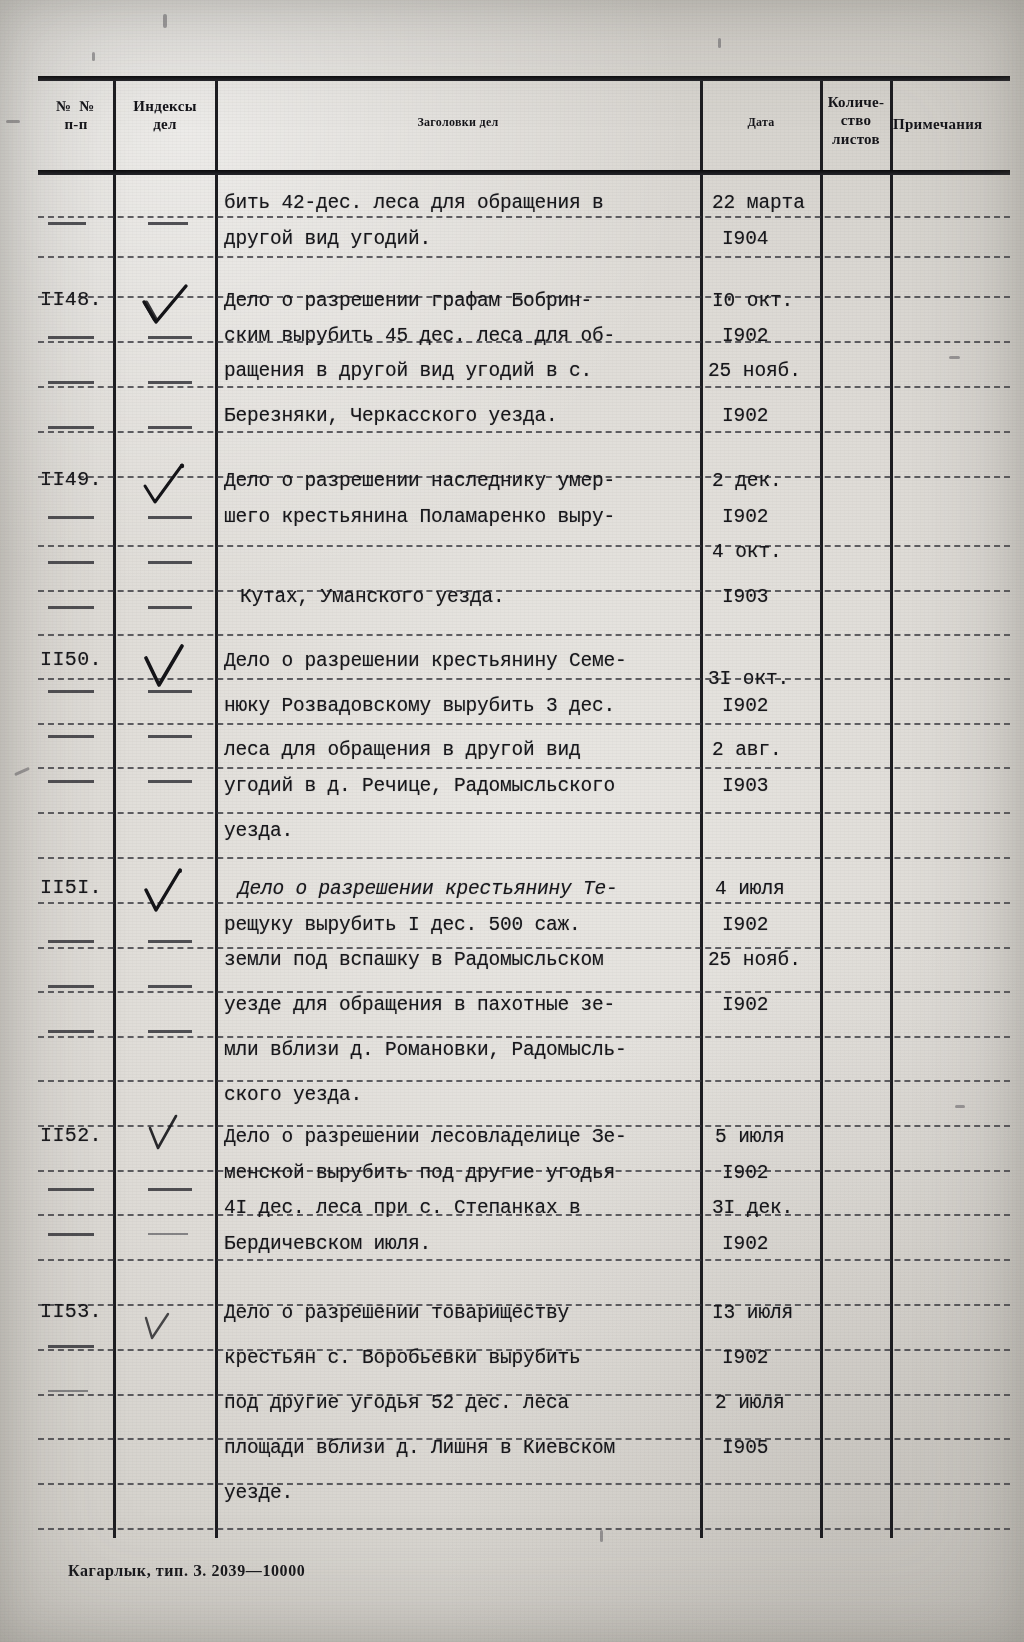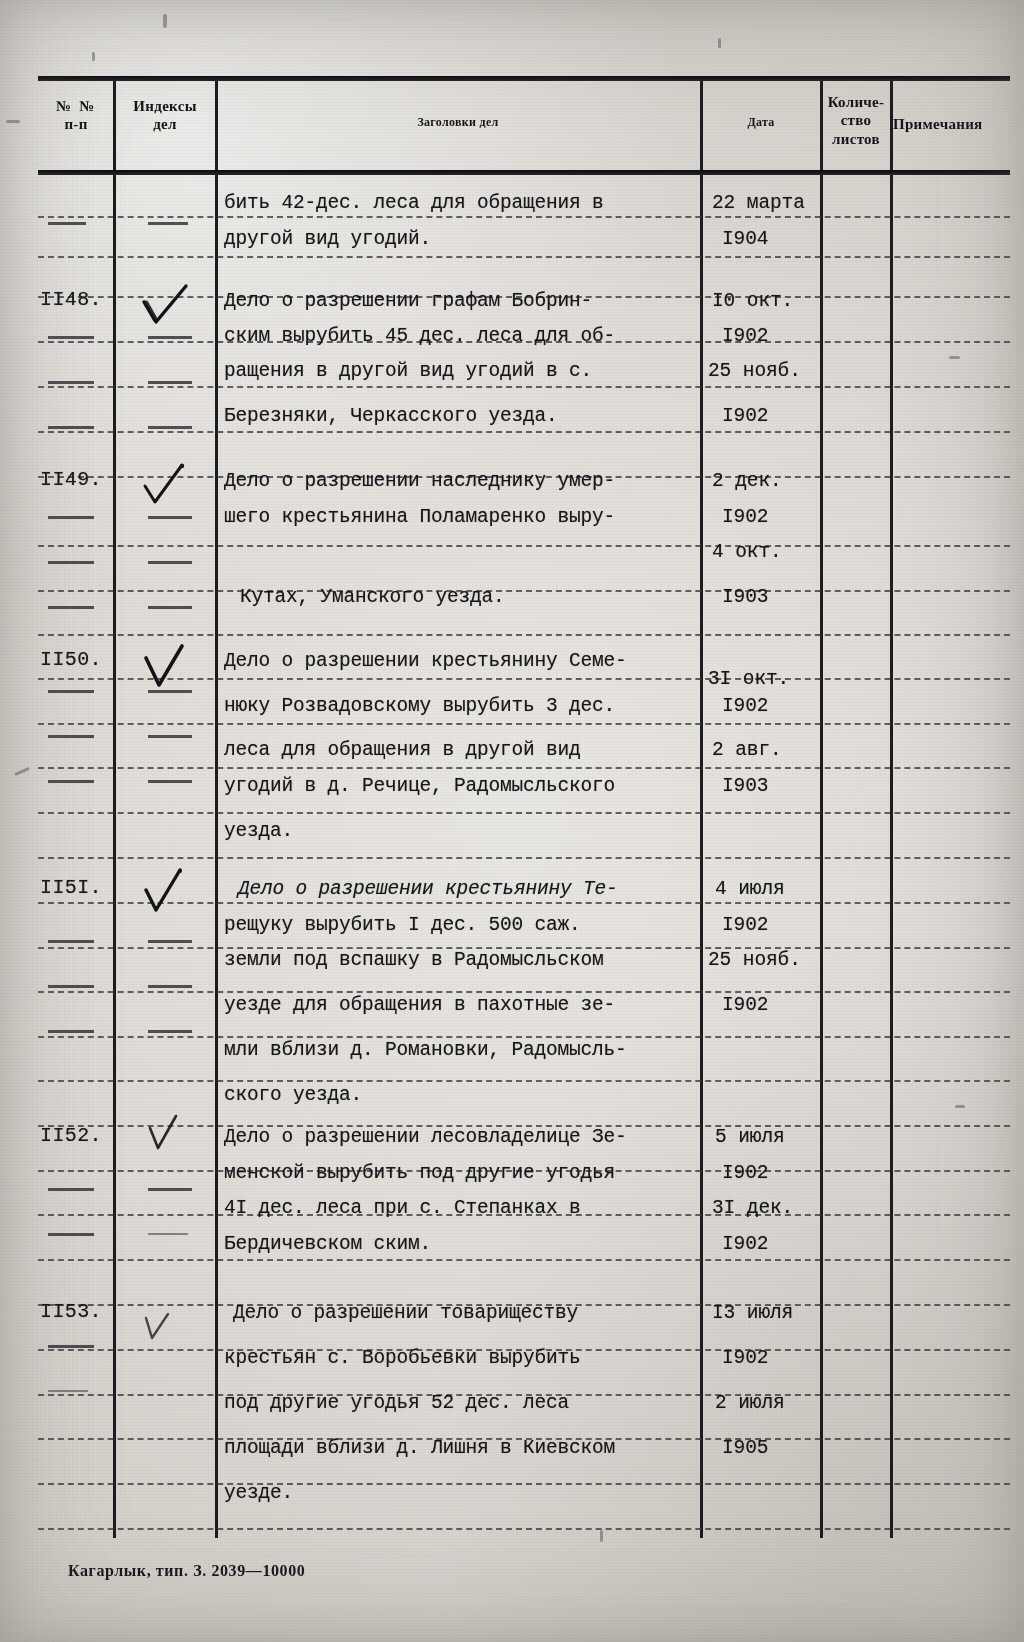--- a/index.html
+++ b/index.html
@@ -285,37 +285,37 @@
 
   <div class="num" style="left:40px;top:1124px;">II52.</div>
   <div class="chk" style="left:144px;top:1112px;">
     <svg width="44" height="44" viewBox="0 0 44 44">
       <path d="M6 16 L14 36 L32 4" fill="none" stroke="#141418" stroke-width="2.6" stroke-linecap="round" stroke-linejoin="round" opacity=".9"></path>
     </svg>
   </div>
   <div class="tline" style="left:224px;top:1126px;">Дело о разрешении лесовладелице Зе-</div>
   <div class="tline" style="left:224px;top:1162px;">менской вырубить под другие угодья</div>
   <div class="tline" style="left:224px;top:1197px;">4I дес. леса при с. Степанках в</div>
-  <div class="tline" style="left:224px;top:1233px;">Бердичевском ским.</div>
+  <div class="tline" style="left:224px;top:1233px;">Бердичевском июля.</div>
   <div class="date" style="left:715px;top:1126px;text-align:right;">5 июля</div>
   <div class="date" style="left:722px;top:1162px;">I902</div>
   <div class="date" style="left:712px;top:1197px;">3I дек.</div>
   <div class="date" style="left:722px;top:1233px;">I902</div>
   <div class="dash" style="left:48px;top:1188px;width:46px;"></div>
   <div class="dash" style="left:48px;top:1233px;width:46px;"></div>
   <div class="dash" style="left:148px;top:1188px;width:44px;"></div>
   <div class="dash light" style="left:148px;top:1233px;width:40px;"></div>
 
   <div class="num" style="left:40px;top:1300px;">II53.</div>
   <div class="chk" style="left:138px;top:1312px;">
     <svg width="46" height="40" viewBox="0 0 46 40">
       <path d="M8 6 L14 26 L30 2" fill="none" stroke="#141418" stroke-width="2.4" stroke-linecap="round" stroke-linejoin="round" opacity=".75"></path>
     </svg>
   </div>
-  <div class="tline" style="left:224px;top:1302px;margin-left:9px;">Дело о разрешении товариществу</div>
+  <div class="tline" style="left:224px;top:1302px;">Дело о разрешении товариществу</div>
   <div class="tline" style="left:224px;top:1347px;">крестьян с. Воробьевки вырубить</div>
   <div class="tline" style="left:224px;top:1392px;">под другие угодья 52 дес. леса</div>
   <div class="tline" style="left:224px;top:1437px;">площади вблизи д. Лишня в Киевском</div>
   <div class="tline" style="left:224px;top:1482px;">уезде.</div>
   <div class="date" style="left:712px;top:1302px;">I3 июля</div>
   <div class="date" style="left:722px;top:1347px;">I902</div>
   <div class="date" style="left:715px;top:1392px;">2 июля</div>
   <div class="date" style="left:722px;top:1437px;">I905</div>
   <div class="dash" style="left:48px;top:1345px;width:46px;"></div>
   <div class="dash light" style="left:48px;top:1390px;width:40px;"></div>

